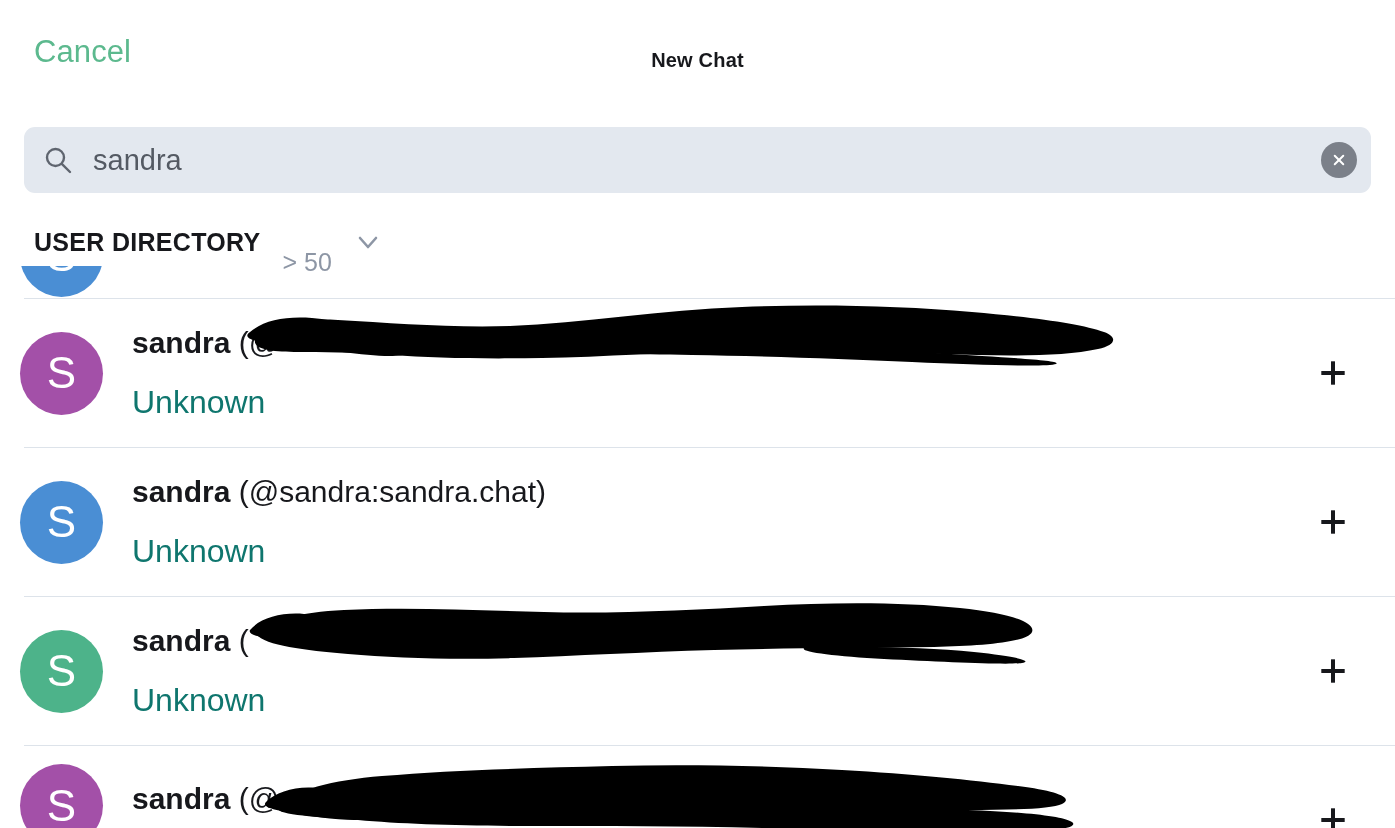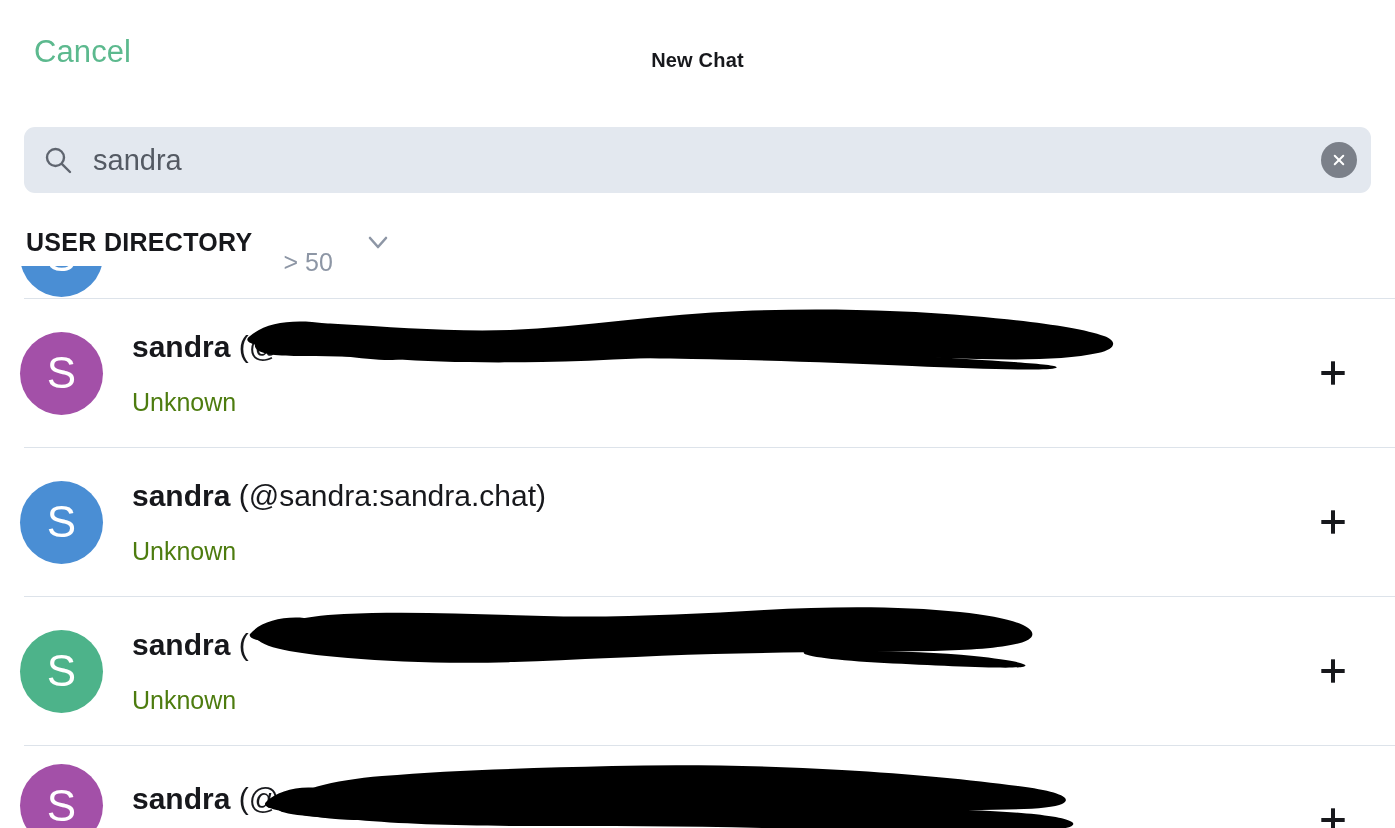--- a/index.html
+++ b/index.html
@@ -122,23 +122,22 @@
 
   
   .section-header {
     position: absolute;
     left: 0;
     top: 218px;
     width: 100%;
     height: 48px;
     display: flex;
     align-items: center;
-    padding-left: 26px;
+    padding-left: 34px;
     cursor: pointer;
-    gap: 9px;
   }
 
   .section-title {
     font-size: 25px;
     font-weight: bold;
     color: #17181c;
     letter-spacing: 0.3px;
   }
 
   .section-count {
@@ -221,22 +220,22 @@
     font-size: 30px;
     color: #17181c;
     white-space: nowrap;
     line-height: 1.12;
   }
   .row-name b { font-weight: bold; }
   .row-name span.uid { font-weight: normal; }
 
   .row-sub {
     margin-top: 25px;
-    font-size: 25px;
-    color: #4d7c0f;
+    font-size: 32px;
+    color: #0f766e;
     line-height: 1.1;
   }
 
   .add-button {
     flex: 0 0 auto;
     width: 56px;
     height: 56px;
     border: none;
     background: none;
     padding: 0;

